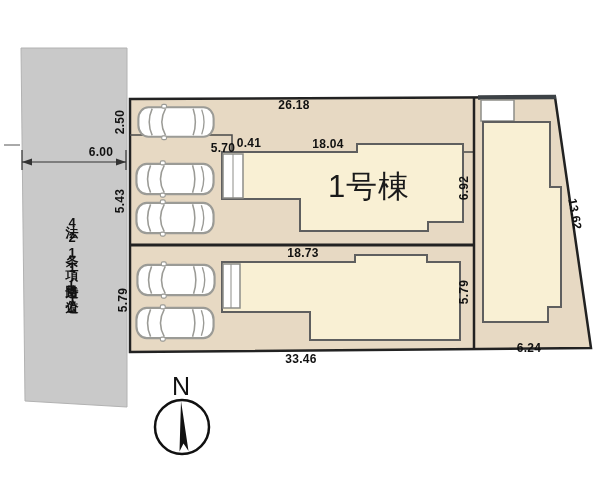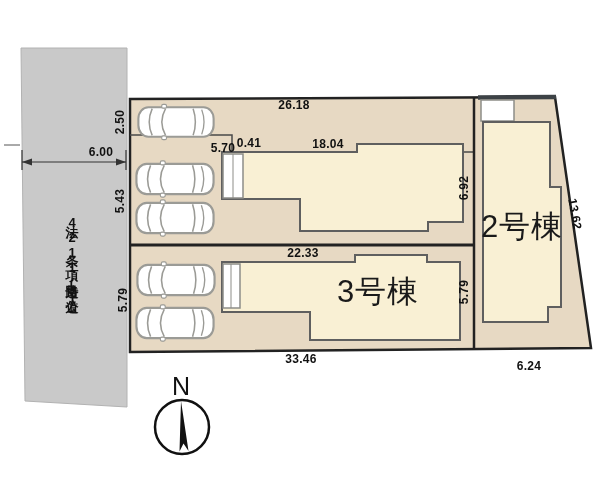--- a/index.html
+++ b/index.html
@@ -105,35 +105,34 @@
     <line x1="22" y1="162" x2="126" y2="162" stroke="#333333" stroke-width="1.2"></line>
     <polygon points="22,162 32,158.5 32,165.5" fill="#333333"></polygon>
     <polygon points="126,162 116,158.5 116,165.5" fill="#333333"></polygon>
 
     <g>
       <circle cx="182" cy="427" r="27" fill="none" stroke="#111111" stroke-width="2.5"></circle>
       <polygon points="181,401 188.5,451 183.5,443.5 179.5,451.5" fill="#111111"></polygon>
     </g>
   </svg>
 
-  <div class="bldg-lbl" style="left:522px;top:227px;">2号棟</div>
-  <div class="bldg-lbl" style="left:378px;top:292px;">3号棟</div>
+  <div class="bldg-lbl" style="left:369px;top:187px;">1号棟</div>
 
   <div class="road-lbl">法42条1項1号道路(公道)</div>
 
   <div class="north-lbl">N</div>
 
   <div class="lbl" style="left:294px;top:105px;">26.18</div>
   <div class="lbl rot-ccw" style="left:120px;top:122px;">2.50</div>
   <div class="lbl" style="left:87px;top:152px;padding-left:28px;">6.00</div>
   <div class="lbl" style="left:183px;top:148px;margin-left:40px;">5.70</div>
   <div class="lbl" style="left:249px;top:143px;">0.41</div>
   <div class="lbl" style="left:328px;top:144px;">18.04</div>
   <div class="lbl rot-ccw" style="left:120px;top:201px;">5.43</div>
   <div class="lbl rot-ccw" style="left:123px;top:300px;">5.79</div>
   <div class="lbl rot-ccw" style="left:464px;top:188px;">6.92</div>
   <div class="lbl rot-ccw" style="left:464px;top:292px;">5.79</div>
-  <div class="lbl" style="left:303px;top:253px;">22.33</div>
+  <div class="lbl" style="left:303px;top:253px;">18.73</div>
   <div class="lbl" style="left:301px;top:359px;">33.46</div>
-  <div class="lbl" style="left:529px;top:366px;">6.24</div>
+  <div class="lbl" style="left:529px;top:348px;">6.24</div>
   <div class="lbl rot-slant" style="left:575px;top:214px;">13.62</div>
 
 </div>
 
 </body></html>

